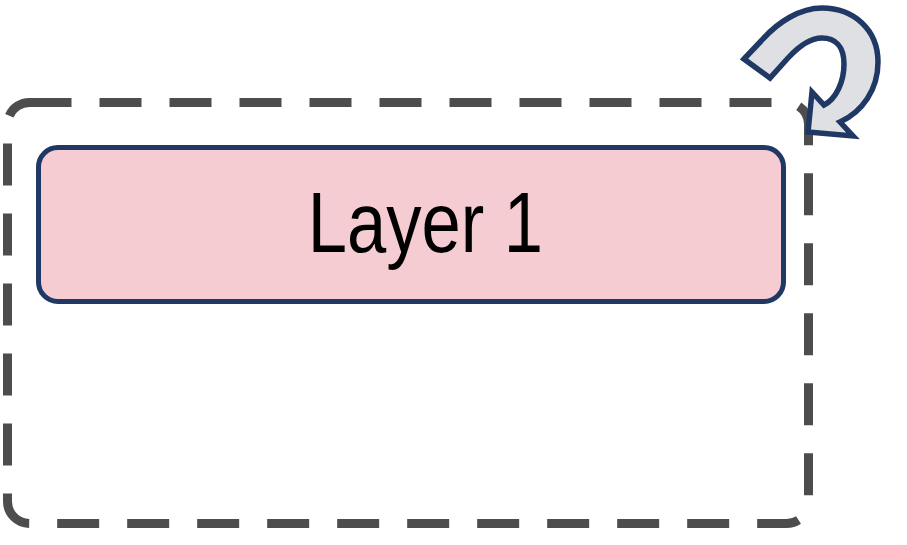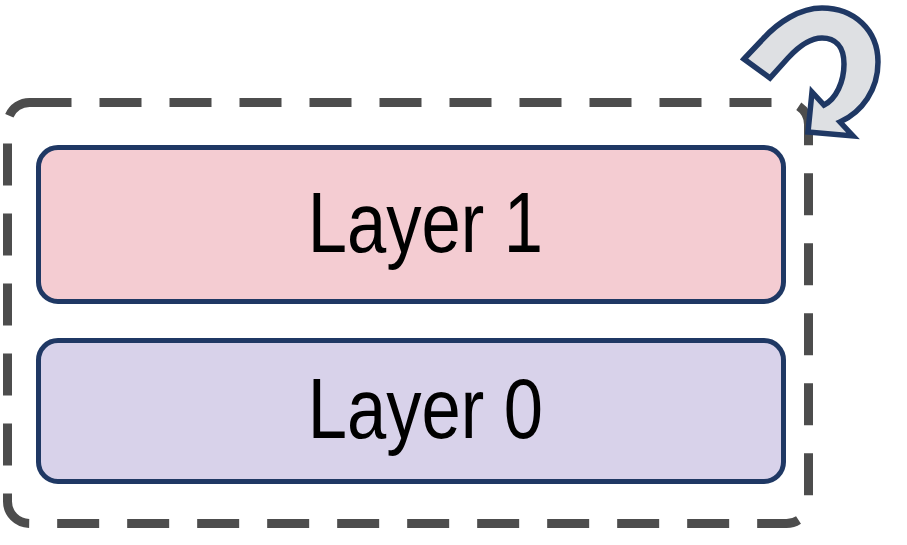--- a/index.html
+++ b/index.html
@@ -103,23 +103,20 @@
   <div class="group-container">
     <svg class="dash-svg" viewBox="0 0 810 430" preserveAspectRatio="none">
       <rect x="4.5" y="4.5" width="801" height="421" rx="22" ry="22" fill="none" stroke="#4D4D4D" stroke-width="9" stroke-dasharray="42 28" stroke-linecap="butt"></rect>
     </svg>
   </div>
 
   <div class="layer-box" id="layer-box-1" style="background:#F4CCD2; border-color:#1F3864;">
     <span class="layer-label">Layer 1</span>
   </div>
 
-  <div class="layer-box" id="layer-box-0" style="background:#D8D2EA; border-color:#1F3864;">
-    <span class="layer-label">Layer 0</span>
-  </div>
 
   <div id="loopback-arrow">
     <svg viewBox="0 0 185 150" xmlns="http://www.w3.org/2000/svg">
       <path d="M 18 63
                L 36 44
                C 52 26, 74 12, 96 12
                C 128 12, 152 34, 152 66
                C 152 94, 136 116, 114 126
                L 127 140
                L 82 136

